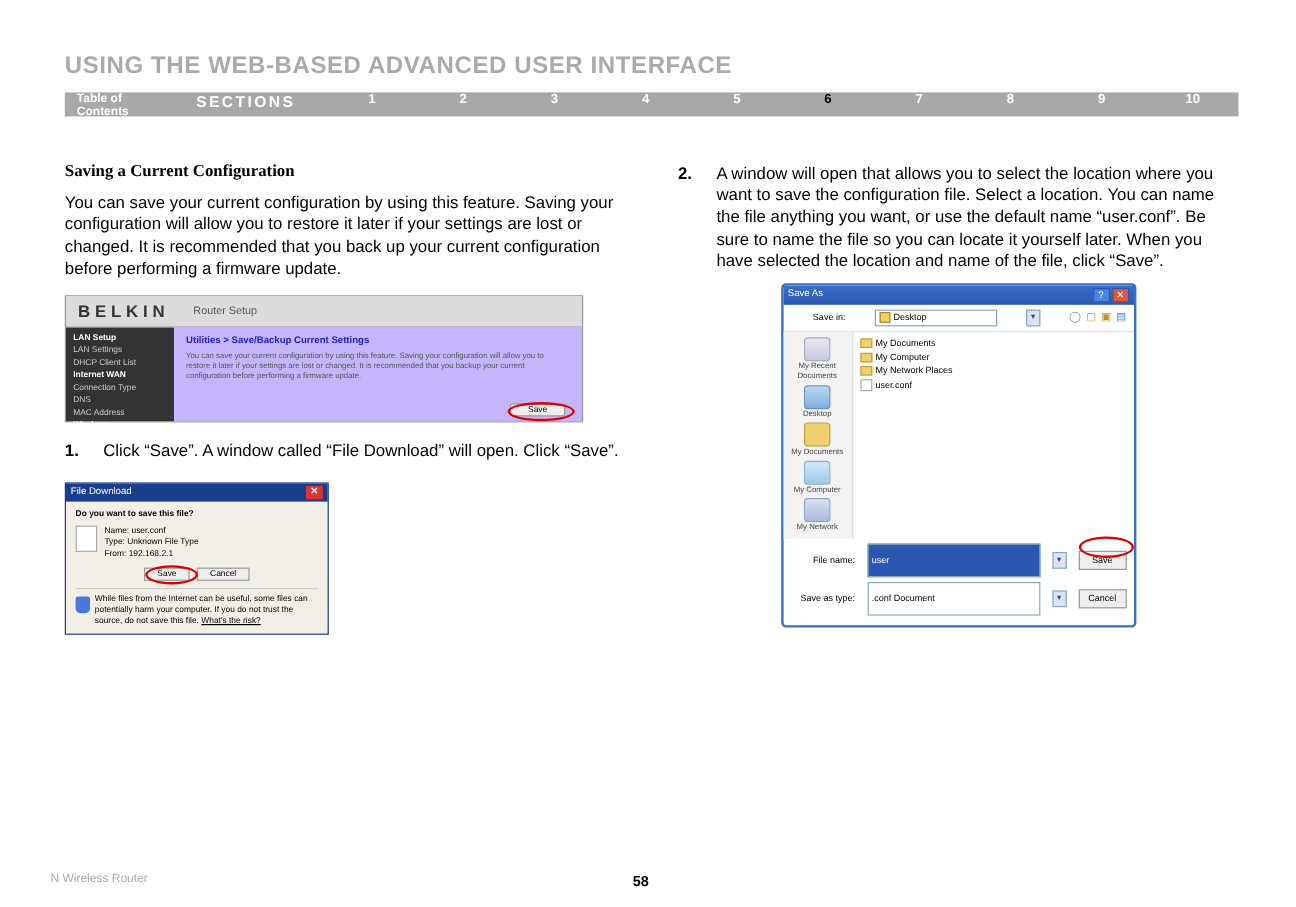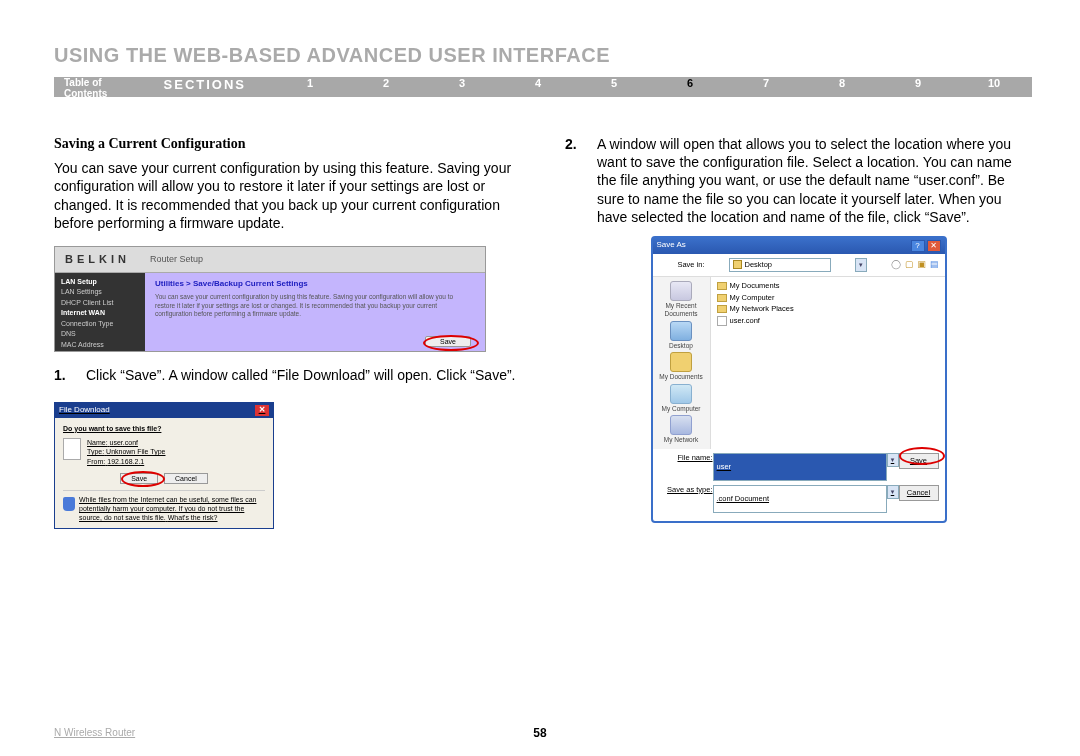--- a/index.html
+++ b/index.html
@@ -66,21 +66,21 @@
     font-size: 8px;
   }
   .router-head {
     background: #dcdcdc;
     border-bottom: 1px solid #aaa;
     display: flex;
     align-items: center;
     height: 26px;
     padding-left: 10px;
   }
-  .belkin-logo { font-weight: bold; letter-spacing: 4px; font-size: 11px; color: #333; }
+  .belkin-logo { font-weight: bold; letter-spacing: 4px; font-size: 14px; color: #333; }
   .router-sub { margin-left: 20px; color: #555; font-size: 9px; }
   .router-body { display: flex; }
   .router-nav { width: 90px; background: #333; color: #ccc; padding: 4px 6px; font-size: 7px; line-height: 1.5; }
   .router-nav div.bold { color: #fff; font-weight: bold; }
   .router-main { flex: 1; background: #c4b5fd; padding: 6px 10px; position: relative; }
   .router-crumb { color: #2020c0; font-weight: bold; font-size: 8px; margin-bottom: 4px; }
   .router-text { color: #555; font-size: 6.5px; line-height: 1.3; }
   .router-save {
     position: absolute;
     bottom: 4px; right: 14px;
@@ -96,21 +96,20 @@
     border-radius: 50%;
     pointer-events: none;
   }
   
   .dl-dialog {
     width: 220px;
     border: 1px solid #1a3e8e;
     margin-top: 18px;
     font-size: 7px;
     background: #f2efe6;
-    text-decoration: underline;
   }
   .dl-title {
     background: #1a3e8e;
     color: #fff;
     font-size: 8px;
     padding: 2px 4px;
     display: flex;
     justify-content: space-between;
   }
   .dl-close { background: #d33; color: #fff; width: 14px; text-align: center; font-weight: bold; }
@@ -164,38 +163,37 @@
   .ic-recent { background: linear-gradient(#e8e8f5,#c8c8e0); border: 1px solid #aab; }
   .ic-desktop { background: linear-gradient(#b8d8f5,#80b0e0); border: 1px solid #6a90c0; }
   .ic-docs { background: #f0d070; border: 1px solid #c0a040; }
   .ic-comp { background: linear-gradient(#d0e8f5,#a0c8e8); border: 1px solid #88b0d0; }
   .ic-net { background: linear-gradient(#d8e0f0,#a8b8e0); border: 1px solid #90a0d0; }
   .sa-list { flex: 1; padding: 4px 6px; height: 150px; }
   .sa-list-row { display: flex; align-items: center; gap: 3px; margin-bottom: 2px; }
   .sa-folder { width: 10px; height: 8px; background: #f0d070; border: 1px solid #c0a040; }
   .sa-cfg { width: 10px; height: 10px; background: #fff; border: 1px solid #aaa; }
   .sa-bottom { padding: 4px 6px; position: relative; }
-  .sa-row { display: flex; align-items: flex-start; gap: 0; margin-bottom: 4px; text-decoration: underline; }
+  .sa-row { display: flex; align-items: center; gap: 10px; margin-bottom: 4px; }
   .sa-row .sa-label { width: 54px; }
   .sa-input { flex: 1; border: 1px solid #8ab; background: #fff; height: 28px; padding: 0 3px; display: flex; align-items: center; }
   .sa-input.sel { background: #2a58b0; color: #fff; }
   .sa-arrow { width: 12px; height: 14px; background: #d8e4f5; border: 1px solid #8ab; text-align: center; line-height: 12px; font-size: 7px; color: #446; }
   .sa-btn { width: 40px; height: 16px; font-size: 7.5px; background: #eee; border: 1px solid #999; }
   
   .footer {
     position: absolute;
     bottom: 18px;
-    left: 54px;
+    left: 42px;
     right: 54px;
     display: flex;
     justify-content: space-between;
     font-size: 10px;
     color: #aaa;
-    align-items: center;
-    text-decoration: underline;
+    align-items: flex-start;
   }
   .footer .pg { color: #000; font-weight: bold; font-size: 12px; position: absolute; left: 50%; transform: translateX(-50%); }
 </style>
 </head>
 <body>
 
 <div class="page">
   <h1 class="page-title">USING THE WEB-BASED ADVANCED USER INTERFACE</h1>
 
   <div class="navbar">

